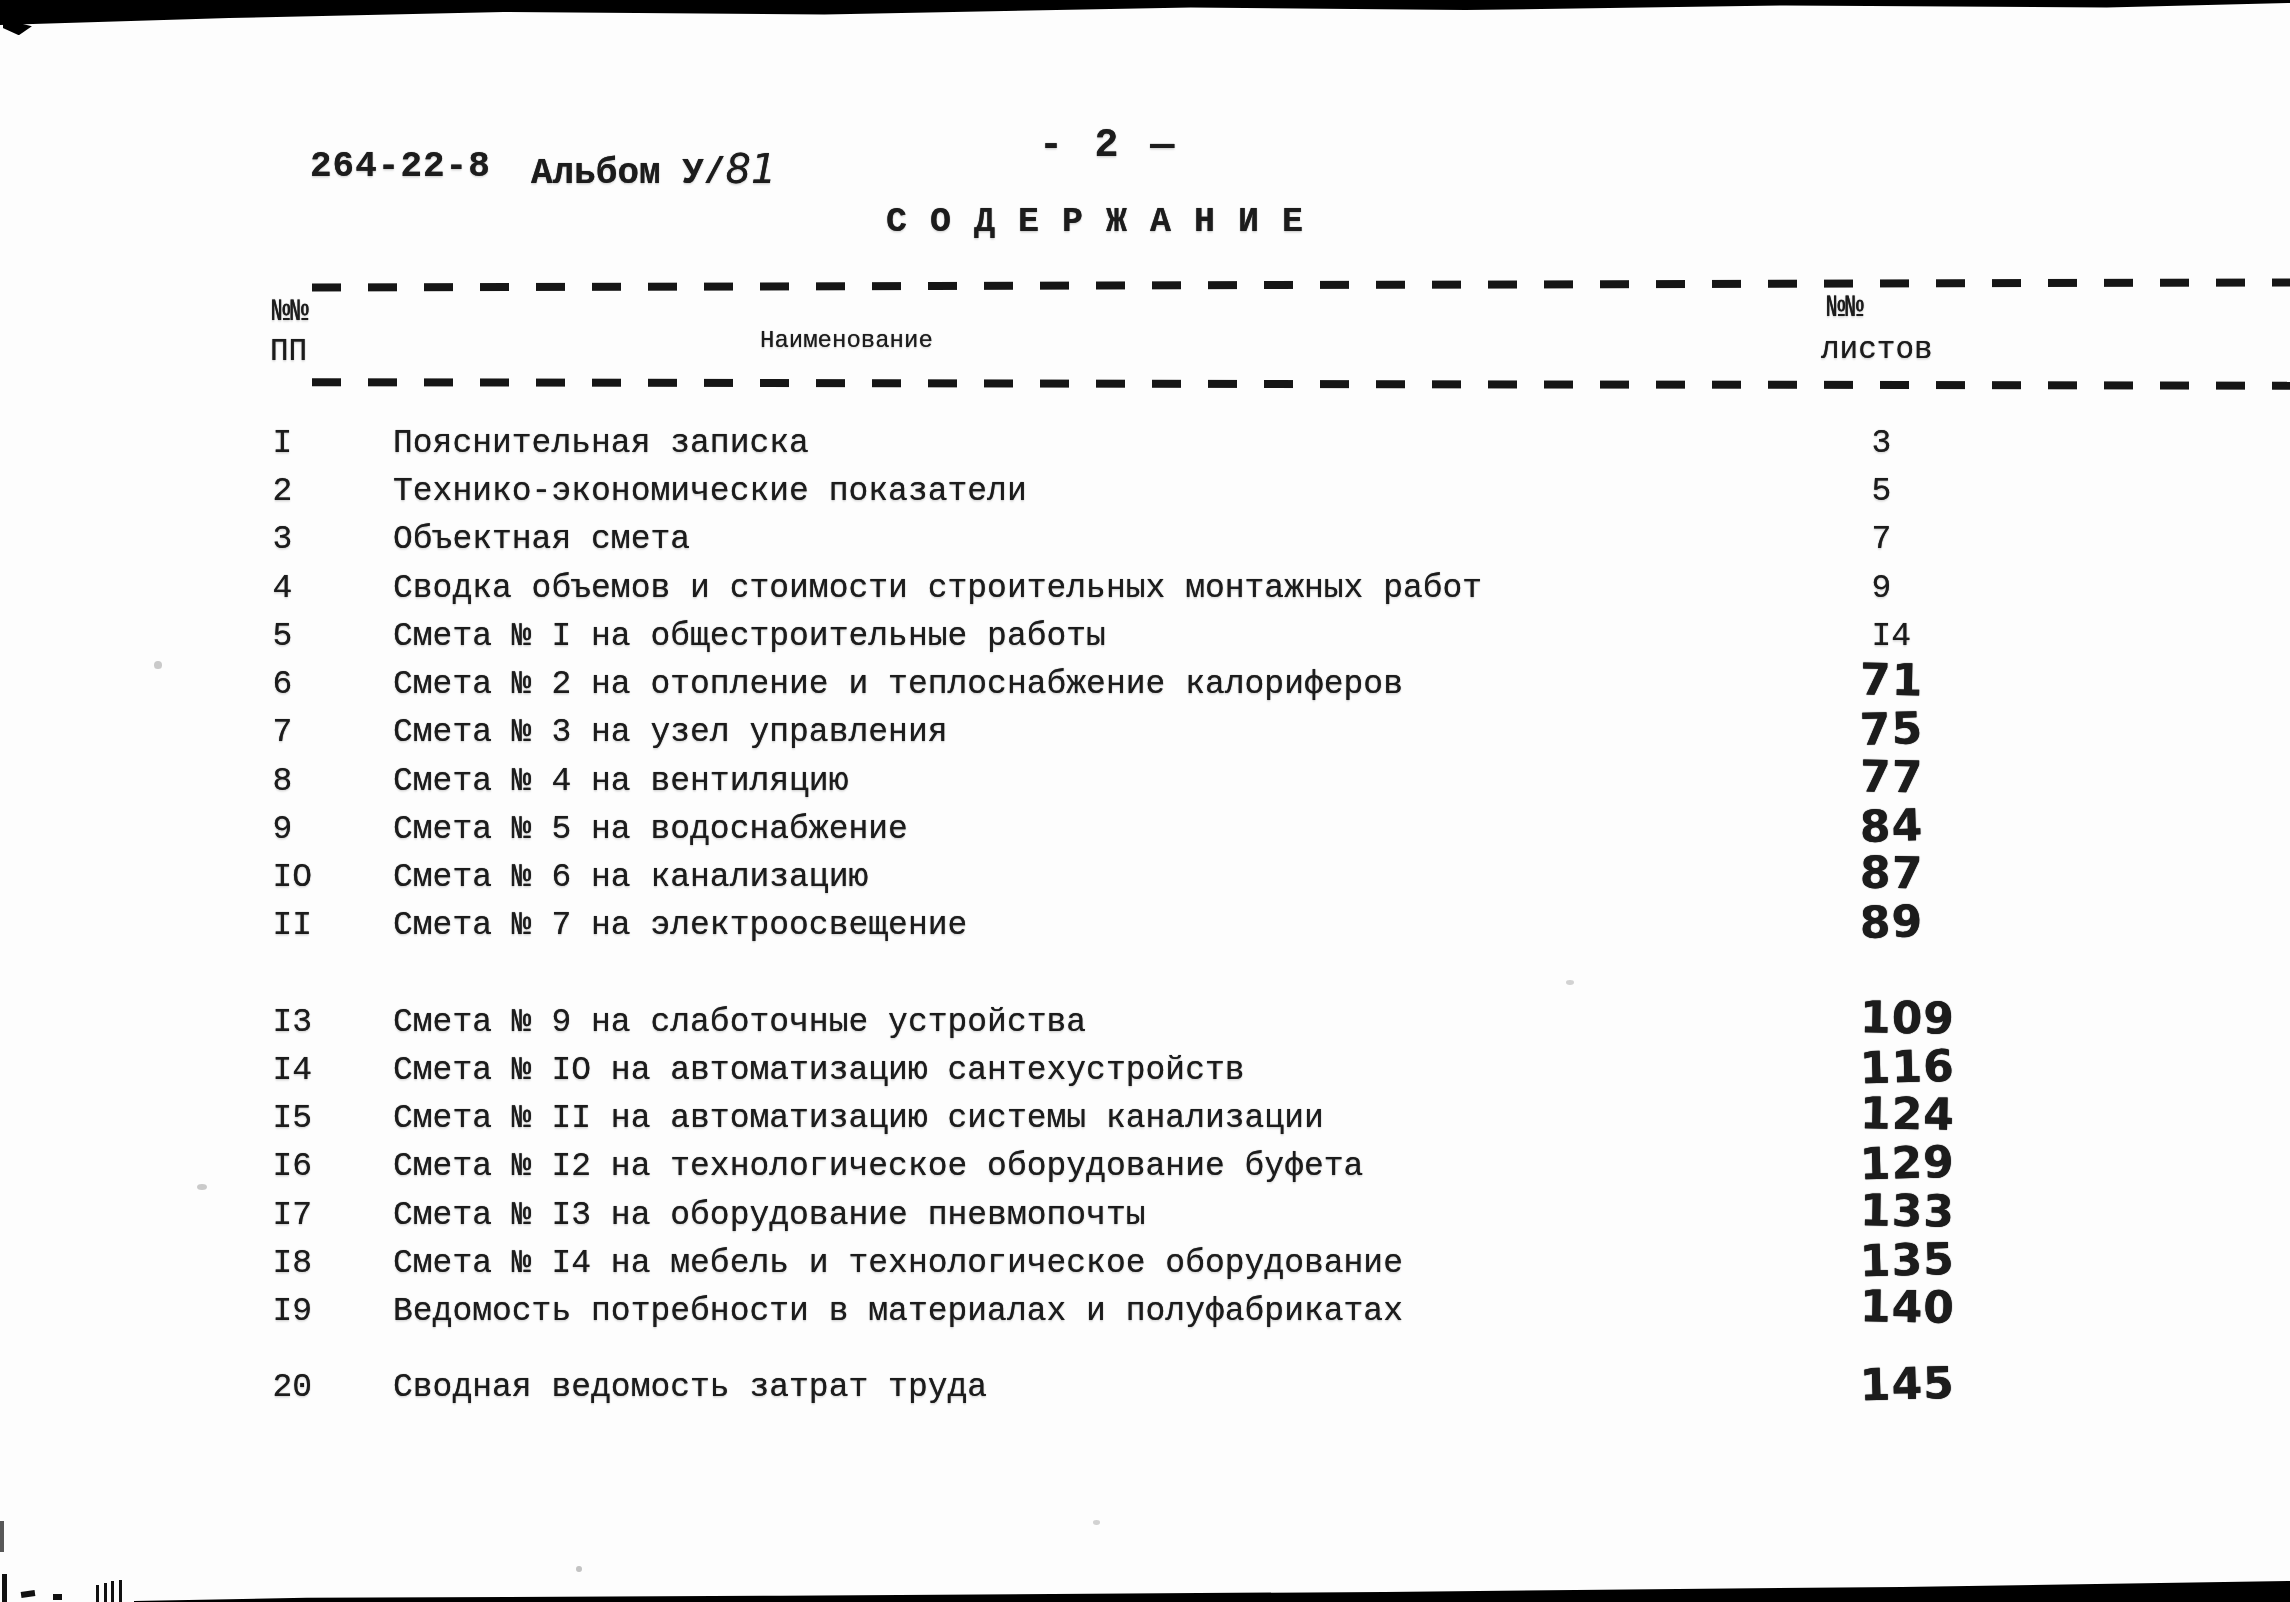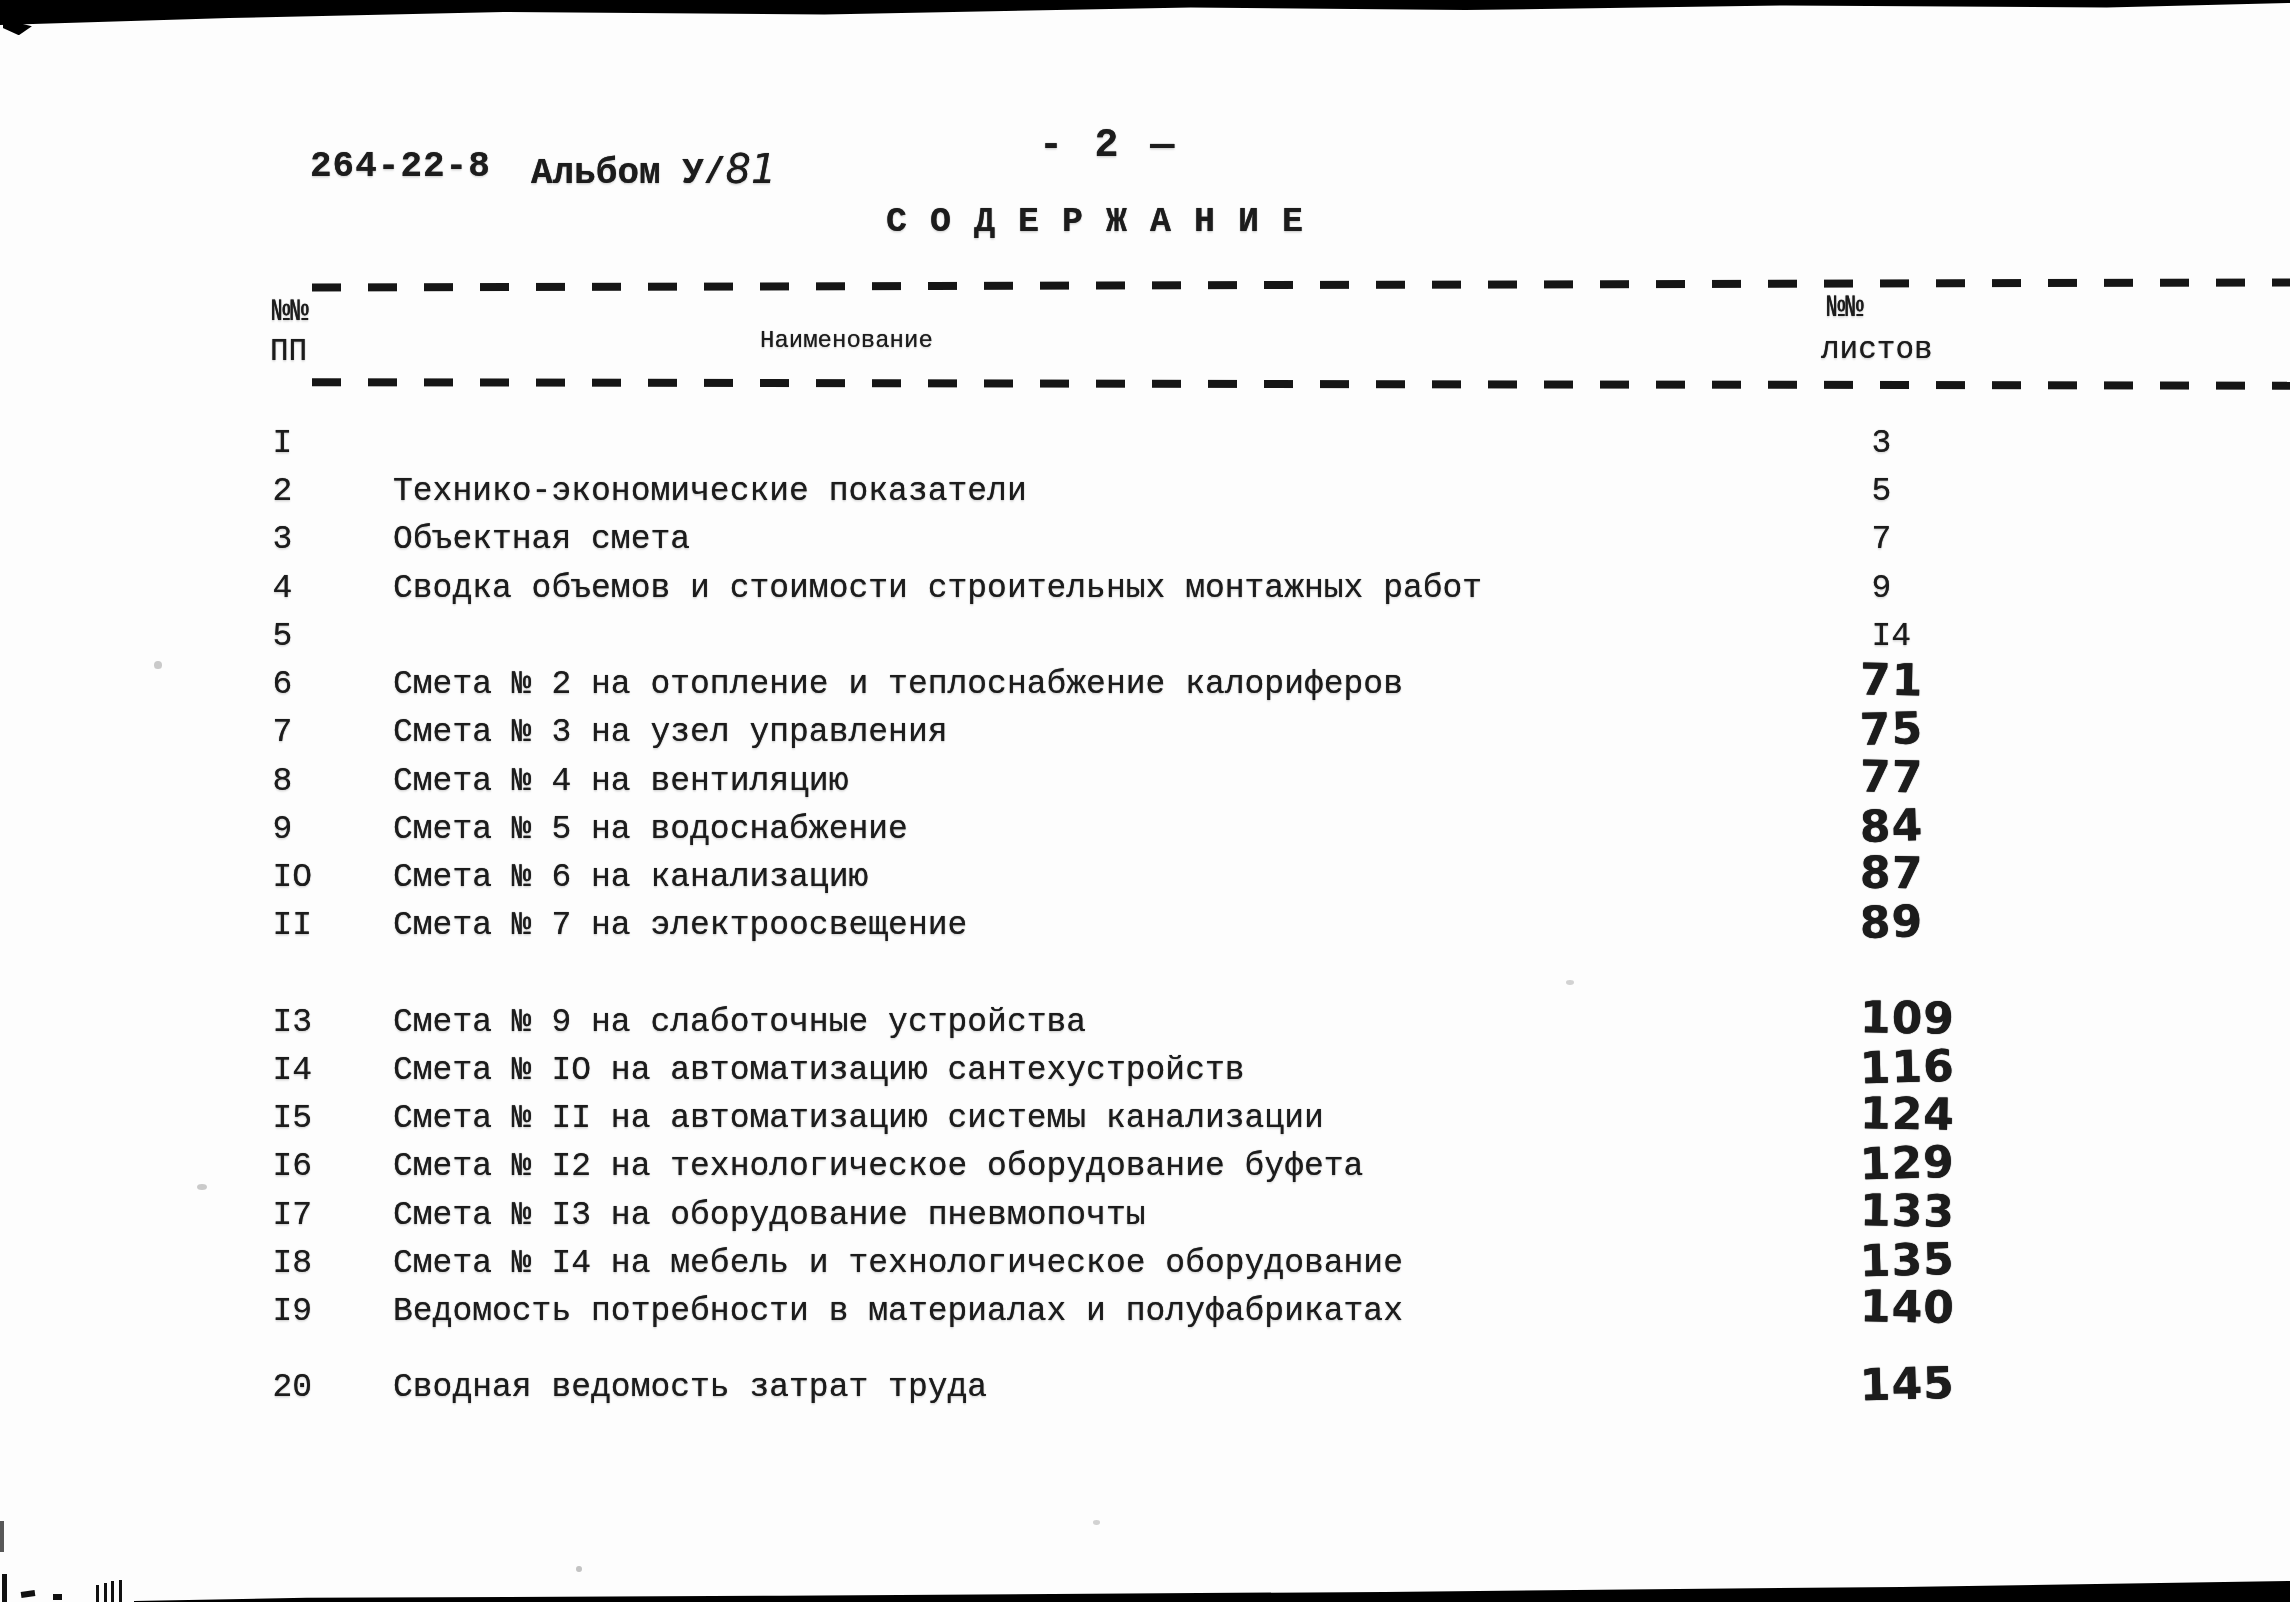--- a/index.html
+++ b/index.html
@@ -112,20 +112,21 @@
   <div class="abs dash-line dash-bottom"></div>
   <div class="abs typed h-num1">№№</div>
   <div class="abs typed h-num2">ПП</div>
   <div class="abs typed h-name">Наименование</div>
   <div class="abs typed h-sh1">№№</div>
   <div class="abs typed h-sh2">листов</div>
 
   <div class="rows">
     <div class="row" style="top: 0px;">
       <div class="cell c-num typed">I</div>
+      <div class="cell c-name typed">Пояснительная записка</div>
       <div class="cell c-sheets typed typed-val">3</div>
     </div>
 
     <div class="row" style="top: 48px;">
       <div class="cell c-num typed">2</div>
       <div class="cell c-name typed">Технико-экономические показатели</div>
       <div class="cell c-sheets typed typed-val">5</div>
     </div>
 
     <div class="row" style="top: 96px;">
@@ -135,20 +136,21 @@
     </div>
 
     <div class="row" style="top: 145px;">
       <div class="cell c-num typed">4</div>
       <div class="cell c-name typed">Сводка объемов и стоимости строительных монтажных работ</div>
       <div class="cell c-sheets typed typed-val">9</div>
     </div>
 
     <div class="row" style="top: 193px;">
       <div class="cell c-num typed">5</div>
+      <div class="cell c-name typed">Смета № I на общестроительные работы</div>
       <div class="cell c-sheets typed typed-val">I4</div>
     </div>
 
     <div class="row" style="top: 241px;">
       <div class="cell c-num typed">6</div>
       <div class="cell c-name typed">Смета № 2 на отопление и теплоснабжение калориферов</div>
       <div class="cell c-sheets handwritten hw">71</div>
     </div>
 
     <div class="row" style="top: 289px;">

